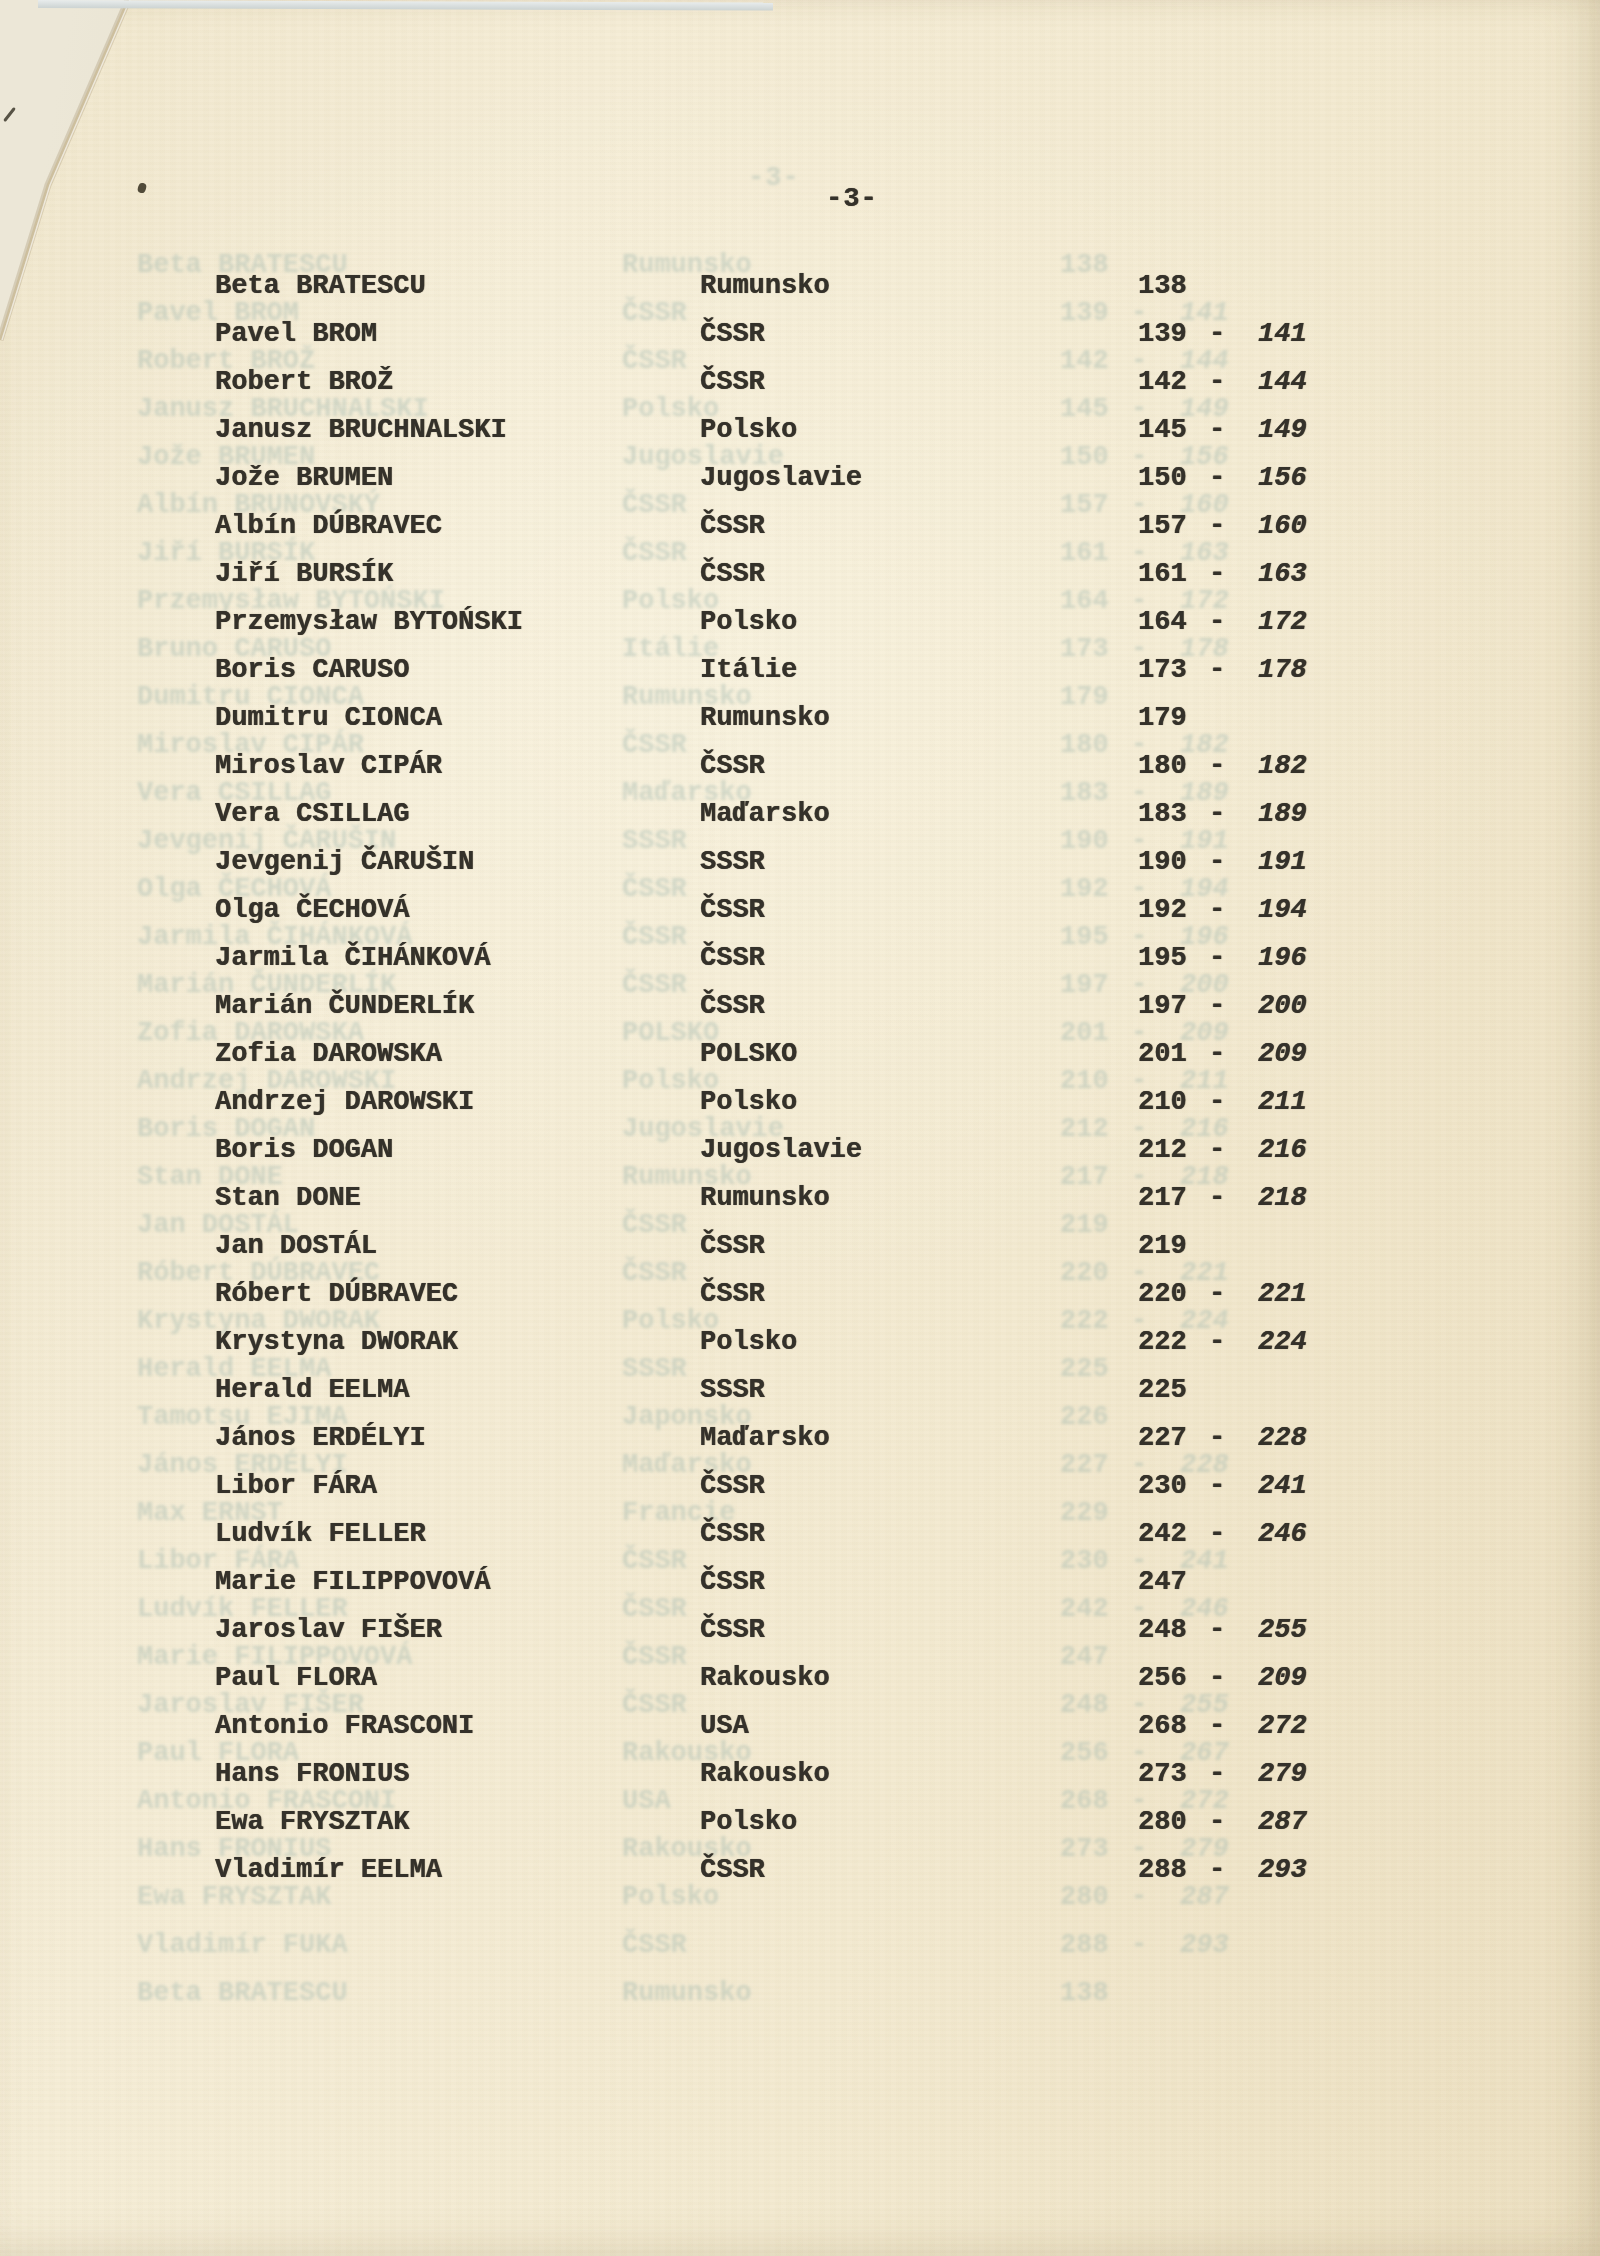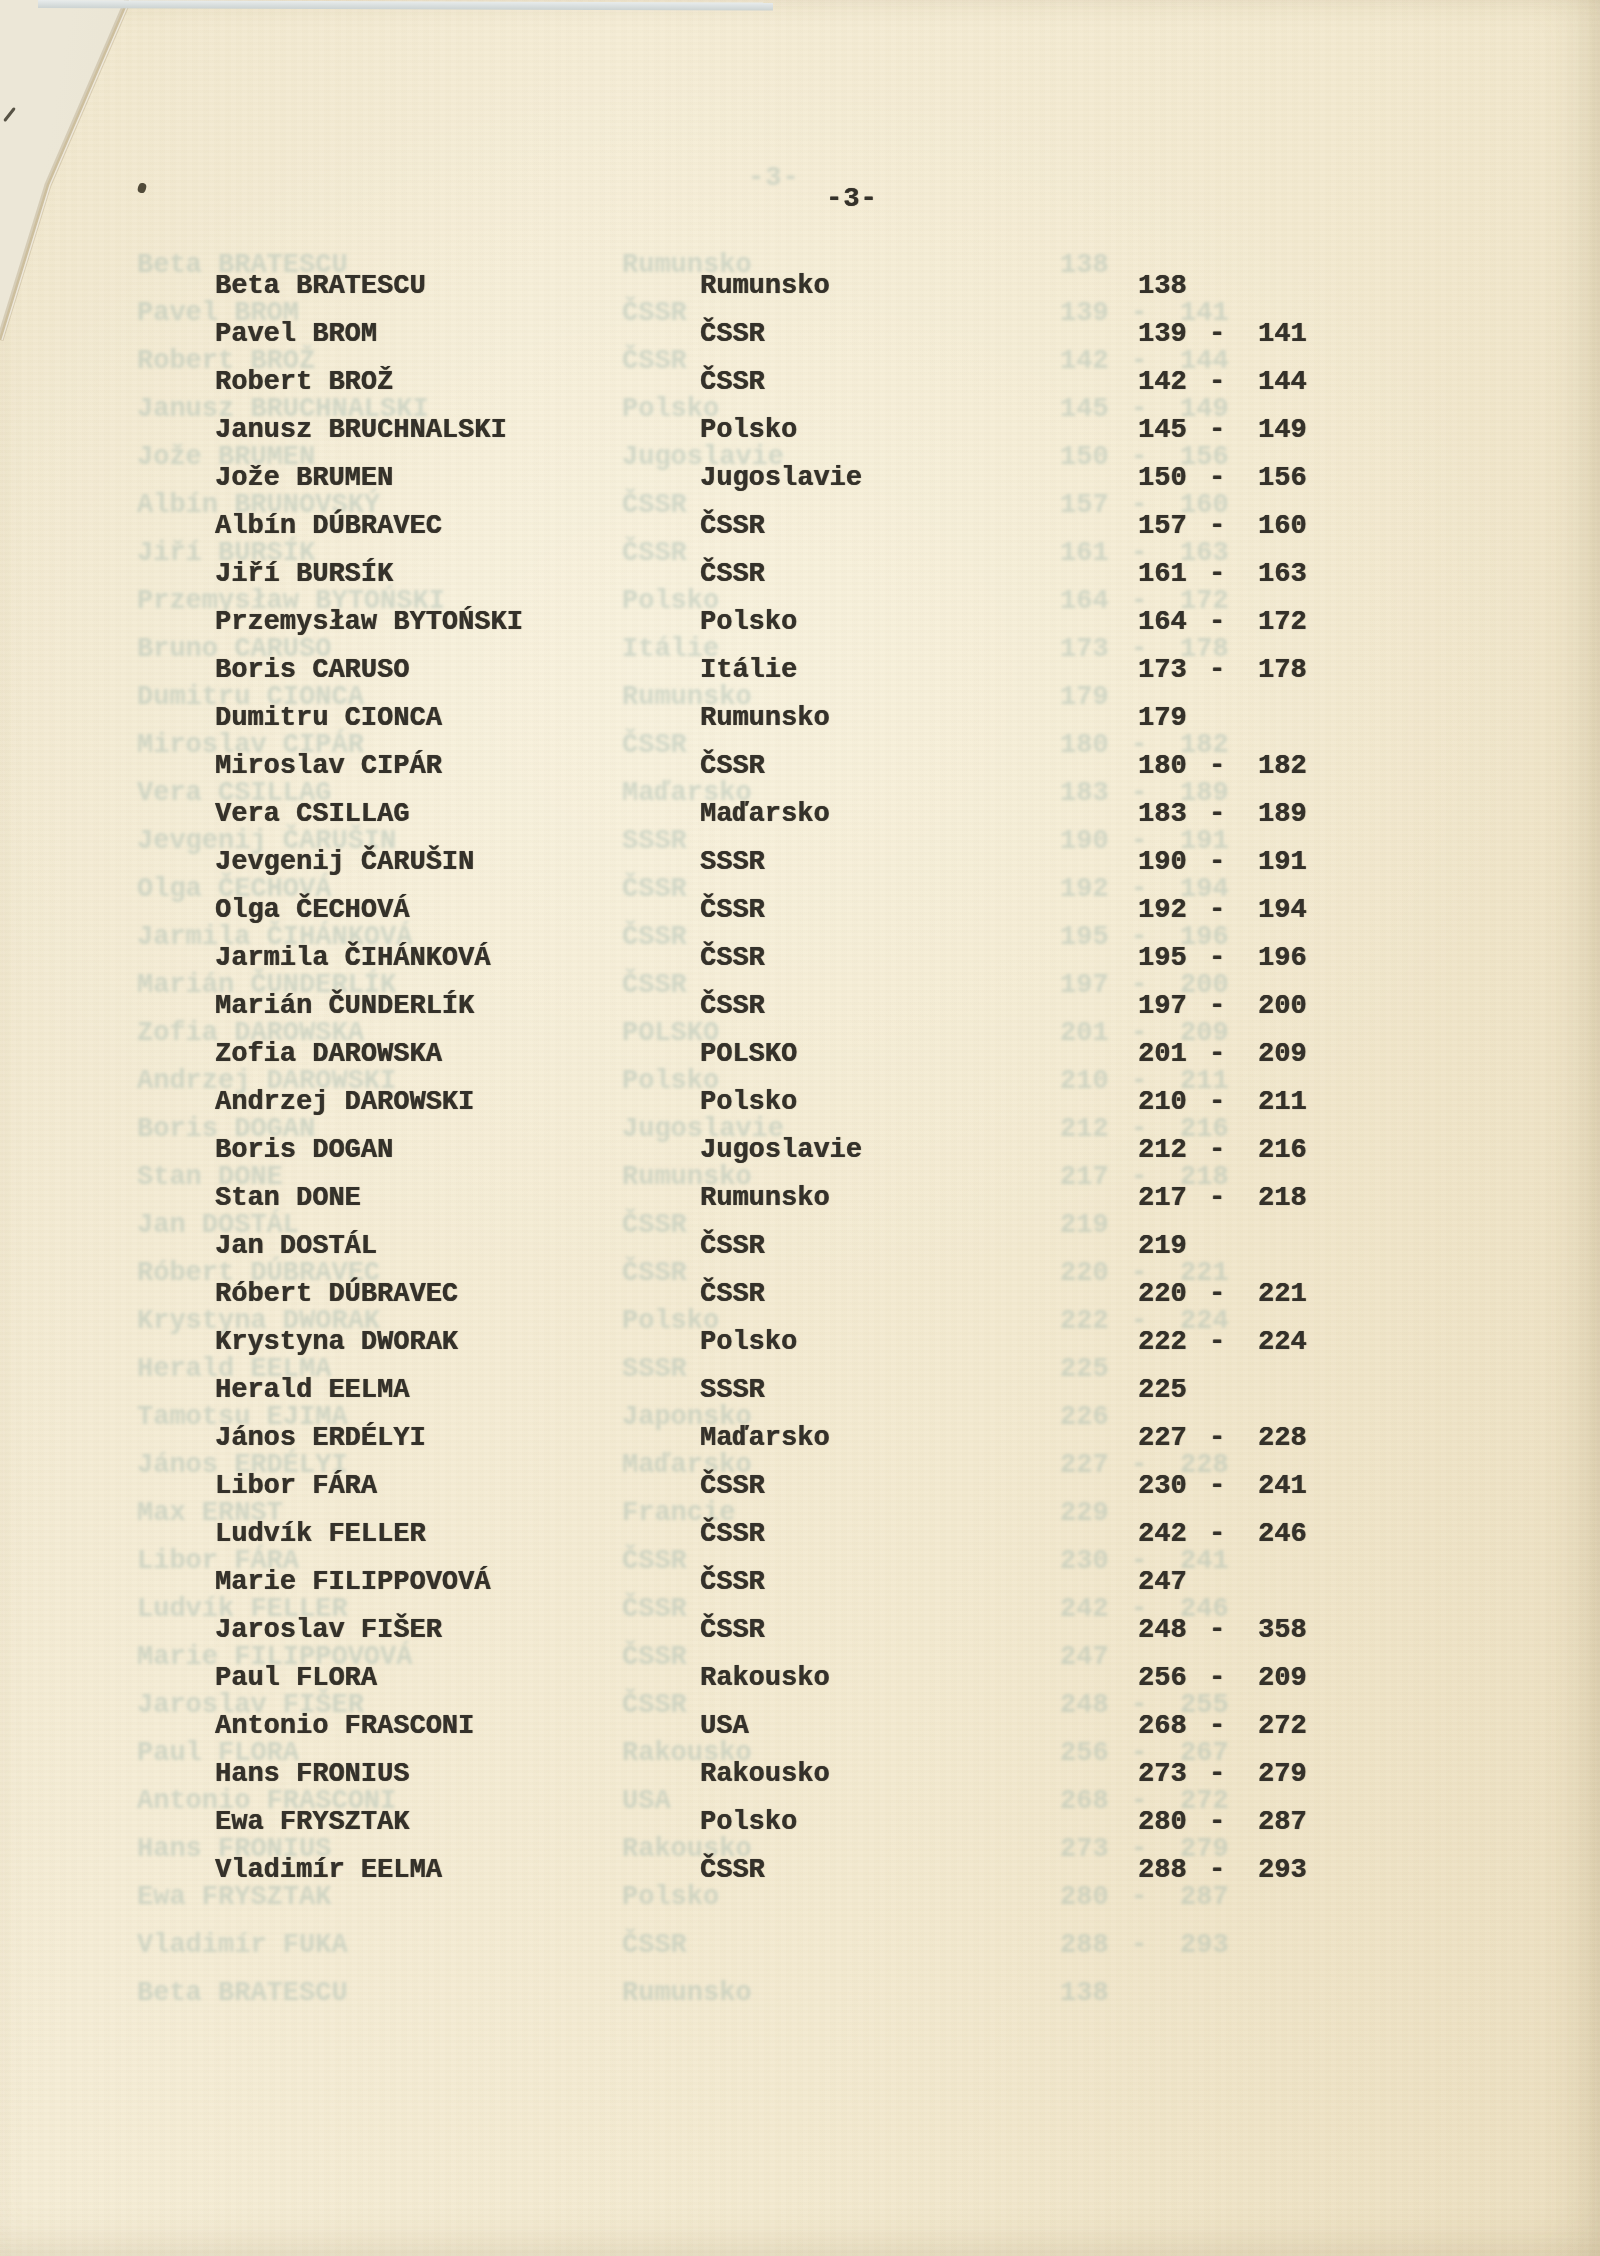--- a/index.html
+++ b/index.html
@@ -49,21 +49,21 @@
   .rows{position:absolute;left:0;top:269px;width:100%;}
   .row{position:relative;height:48px;}
   .row span{
     position:absolute;top:2px;font-size:27px;font-weight:700;white-space:pre;
     text-shadow:0.5px 0.4px 0.7px rgba(45,40,28,0.75), -0.3px -0.2px 0.5px rgba(45,40,28,0.45);
   }
   .row .name{left:215px;}
   .row .country{left:700px;}
   .row .from{left:1138px;}
   .row .dash{left:1204px;width:26px;text-align:center;}
-  .row .to{left:1258px;}
+  .row .to{left:1258px;font-style:italic;}
   
   .ghost{
     position:absolute;inset:0;color:var(--ghost,#9db5ac);
     transform:translate(-78px,-21px);
     opacity:.40;filter:blur(1.4px);pointer-events:none;
   }
   .ghost .row span,.ghost .page-label{text-shadow:none;}
 </style>
 </head>
 <body>
@@ -507,21 +507,21 @@
         <div class="row">
           <span class="name">Marie FILIPPOVOVÁ</span>
           <span class="country">ČSSR</span>
           <span class="from">247</span>
         </div>
         <div class="row">
           <span class="name">Jaroslav FIŠER</span>
           <span class="country">ČSSR</span>
           <span class="from">248</span>
           <span class="dash">-</span>
-          <span class="to">358</span>
+          <span class="to">255</span>
         </div>
         <div class="row">
           <span class="name">Paul FLORA</span>
           <span class="country">Rakousko</span>
           <span class="from">256</span>
           <span class="dash">-</span>
           <span class="to">209</span>
         </div>
         <div class="row">
           <span class="name">Antonio FRASCONI</span>

